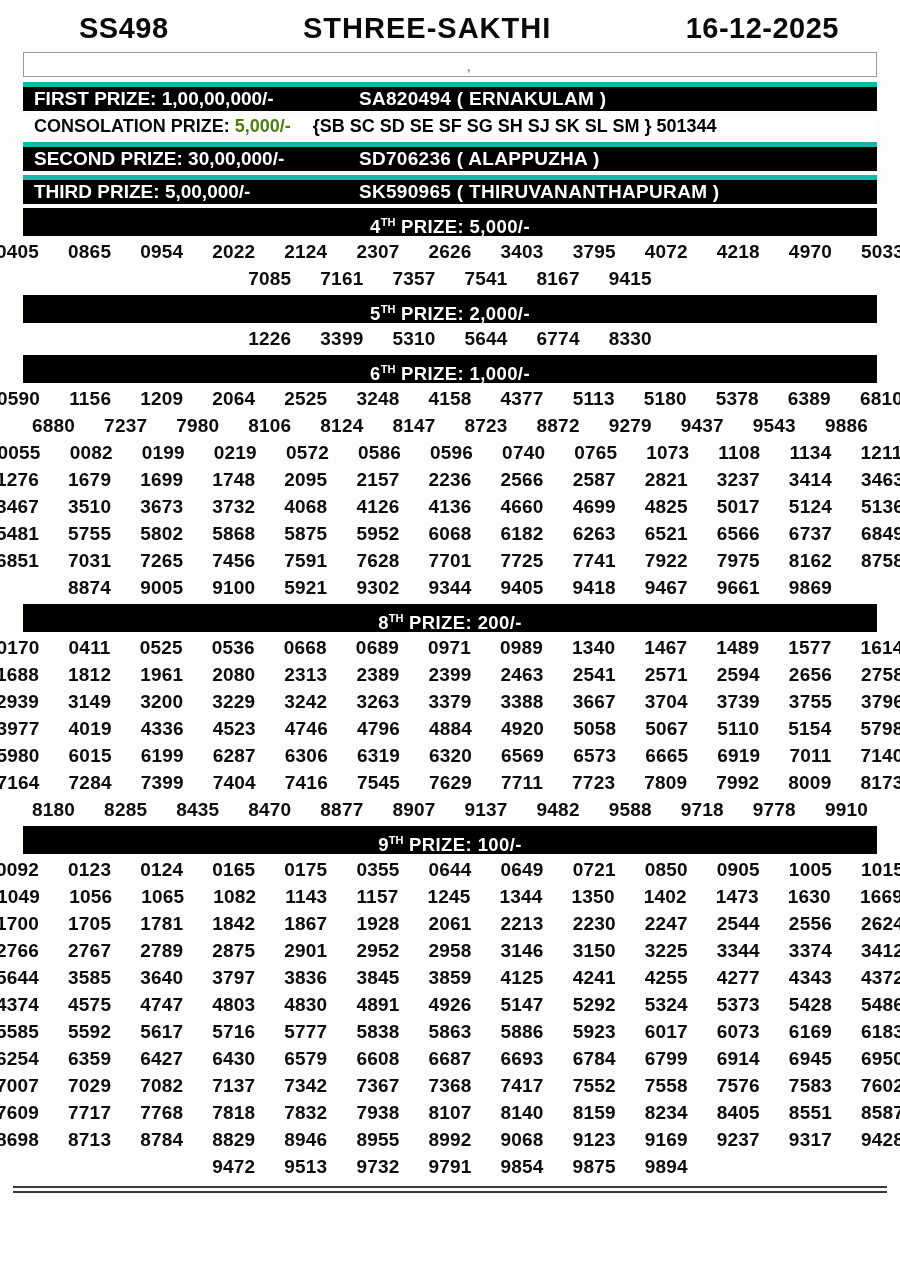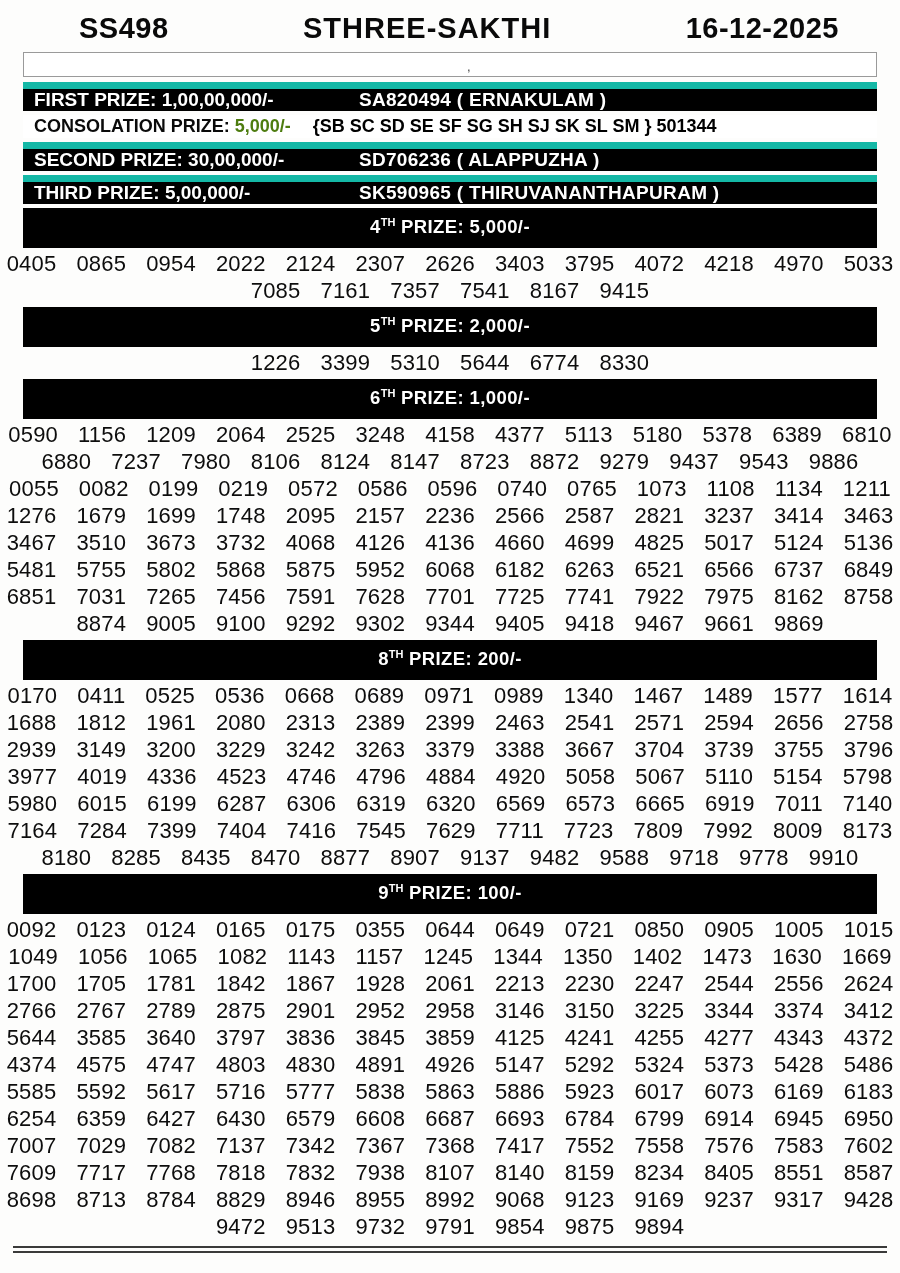--- a/index.html
+++ b/index.html
@@ -24,43 +24,43 @@
     height: 25px; border: 1px solid #9a9a9a; background: #fff;
     margin: 5px 0 5px 0; position: relative;
   }
   .blank-strip .stray { position: absolute; left: 52%; top: 6px; font-size: 13px; color: #444; }
   
   .band {
     background: #000; color: #fff; height: 29px;
     display: flex; align-items: center;
     font-weight: bold; font-size: 19px;
     padding-left: 11px; margin-bottom: 4px;
-    border-top: 7px solid #14b8a6;
+    border-top: 5px solid #14b8a6;
   }
   .band .label { width: 325px; flex: none; white-space: nowrap; }
   .band .winner { white-space: nowrap; letter-spacing: 0.3px; }
   
   .consolation {
     display: flex; align-items: center; height: 23px;
     font-weight: bold; font-size: 18px;
     padding-left: 11px; margin-bottom: 4px; background: #fff;
     white-space: nowrap;
   }
   .consolation .amount { margin-left: 5px; }
   .consolation .series { margin-left: 22px; color: #000; }
   
   .section-band {
-    background: #000; color: #fff; height: 40px; line-height: 28px;
+    background: #000; color: #fff; height: 28px; line-height: 28px;
     text-align: center; font-weight: bold; font-size: 18.5px;
     margin: 3px 0 2px 0; letter-spacing: 0.4px;
   }
   .section-band sup { font-size: 11px; vertical-align: 7px; letter-spacing: 0; }
   .num-row {
-    display: flex; justify-content: center; gap: 20px;
-    font-weight: normal; font-size: 22px; line-height: 27px;
+    display: flex; justify-content: center; gap: 29px;
+    font-weight: bold; font-size: 19px; line-height: 27px;
     letter-spacing: 0.2px; color: #0d0d0d; white-space: nowrap;
   }
   .num { flex: none; }
   
   .bottom-rule {
     margin: 6px -10px 0 -10px; height: 7px;
     border-top: 2.5px solid #3a3a3a; border-bottom: 2px solid #3a3a3a;
   }
 </style>
 </head>
@@ -242,21 +242,21 @@
           <span class="num">7741</span>
           <span class="num">7922</span>
           <span class="num">7975</span>
           <span class="num">8162</span>
           <span class="num">8758</span>
         </div>
         <div class="num-row">
           <span class="num">8874</span>
           <span class="num">9005</span>
           <span class="num">9100</span>
-          <span class="num">9292</span>
+          <span class="num">5921</span>
           <span class="num">9302</span>
           <span class="num">9344</span>
           <span class="num">9405</span>
           <span class="num">9418</span>
           <span class="num">9467</span>
           <span class="num">9661</span>
           <span class="num">9869</span>
         </div>
       </div>
       <div>

